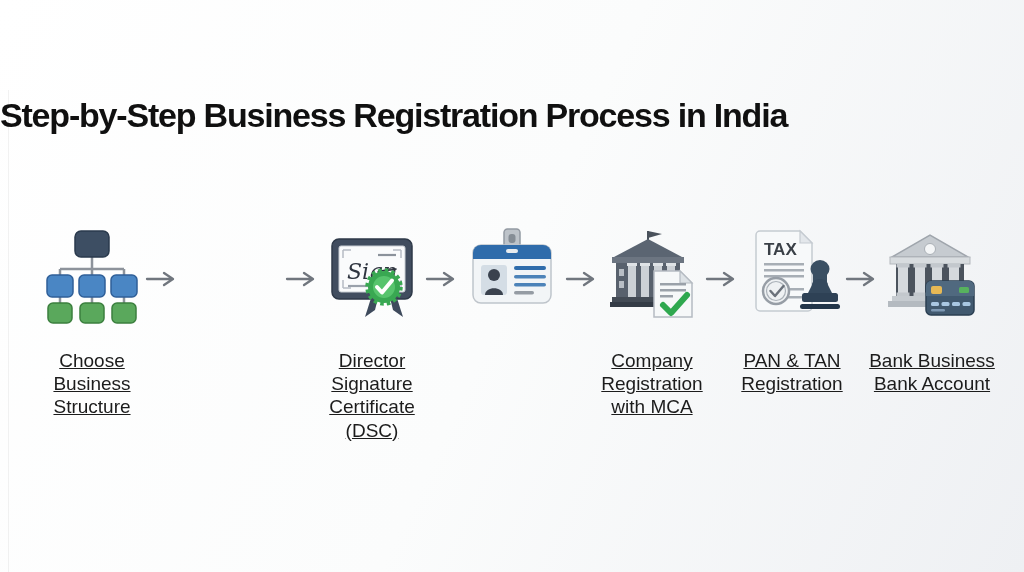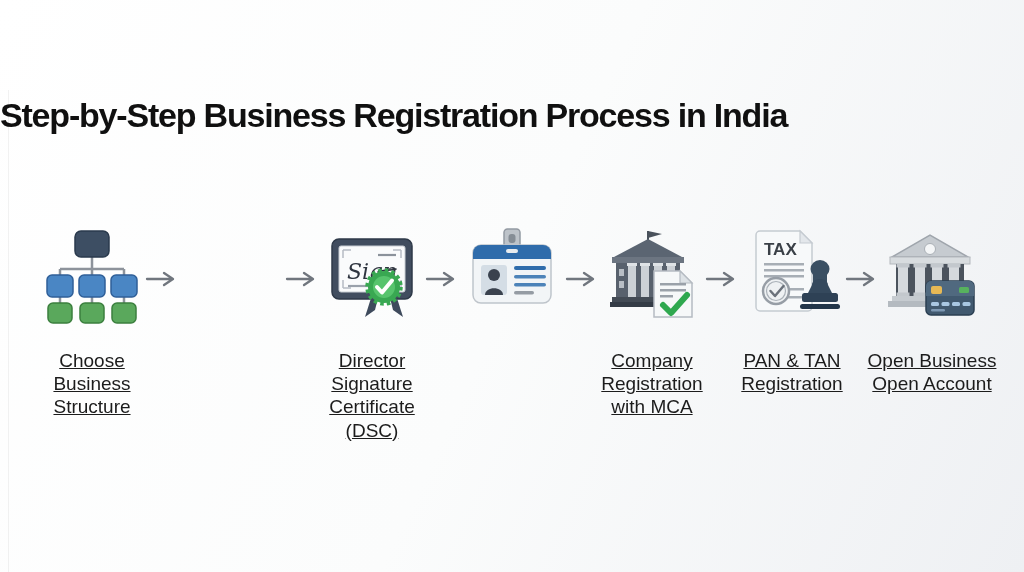--- a/index.html
+++ b/index.html
@@ -220,16 +220,16 @@
         <path d="M46,61 a5,5 0 0 1 5,-5 h38 a5,5 0 0 1 5,5 v10 h-48 Z" fill="#50697f"></path>
         <rect x="51" y="61" width="11" height="8" rx="2" fill="#e7b955"></rect>
         <rect x="79" y="62" width="10" height="6" rx="1.5" fill="#57b25e"></rect>
         <rect x="51" y="77" width="8" height="4" rx="1.5" fill="#a9c7e2"></rect>
         <rect x="61.5" y="77" width="8" height="4" rx="1.5" fill="#a9c7e2"></rect>
         <rect x="72" y="77" width="8" height="4" rx="1.5" fill="#a9c7e2"></rect>
         <rect x="82.5" y="77" width="8" height="4" rx="1.5" fill="#a9c7e2"></rect>
         <rect x="51" y="84" width="14" height="2.5" rx="1.25" fill="#7d98b3"></rect>
       </svg>
     </div>
-    <div class="label">Open Business Open Account</div>
+    <div class="label">Bank Business Bank Account</div>
   </div>
 
 </div>
 
 </body></html>

